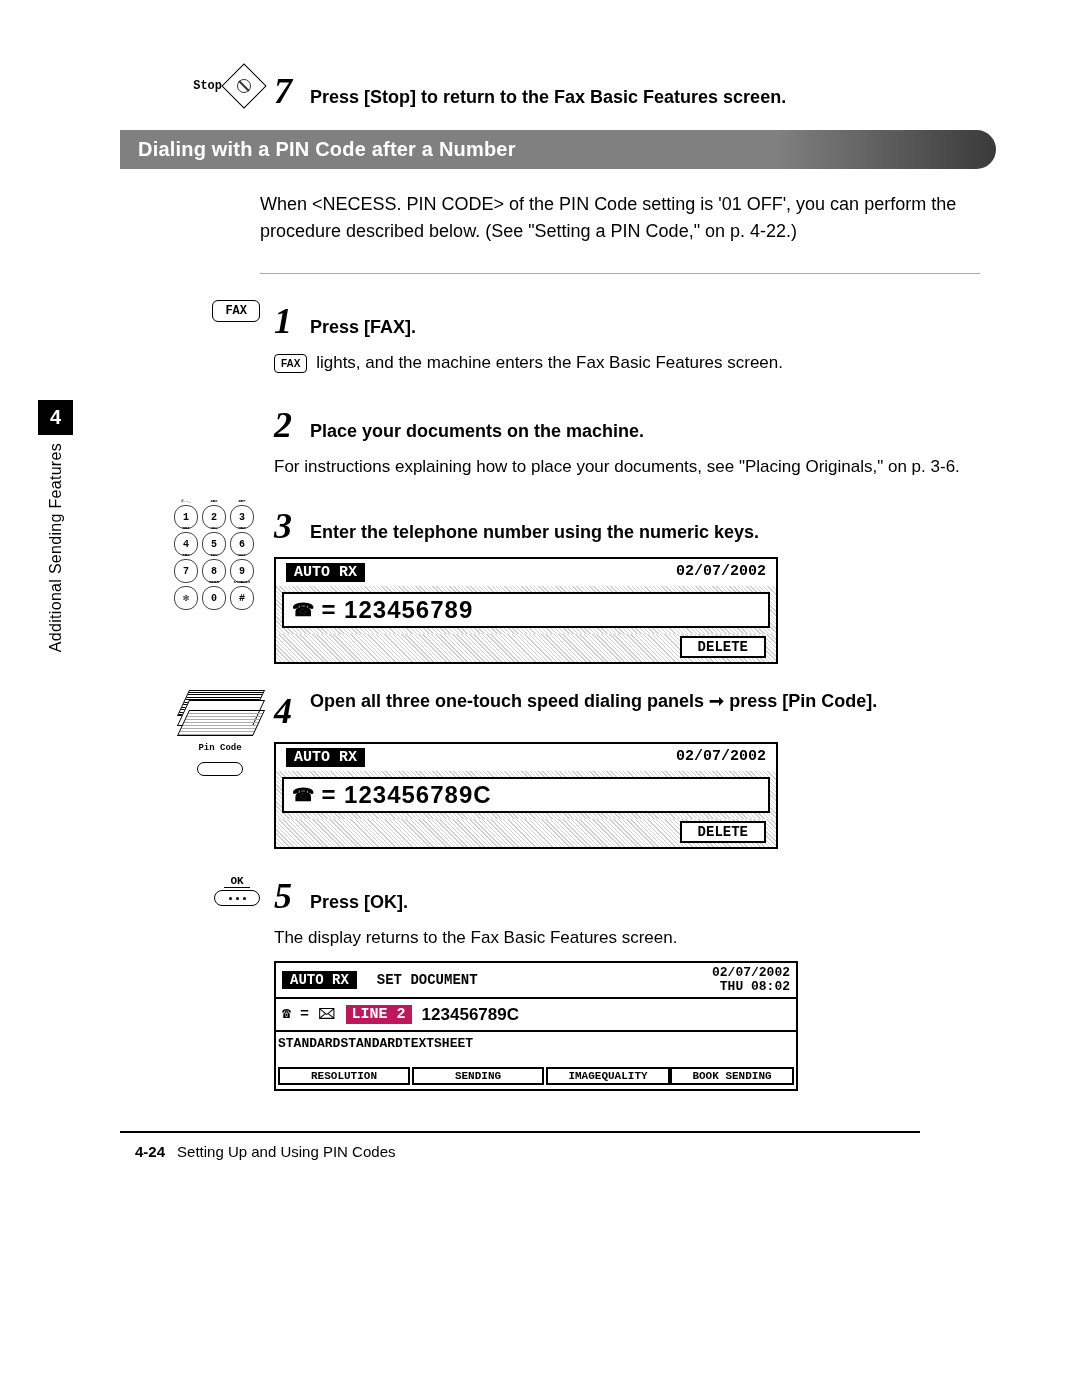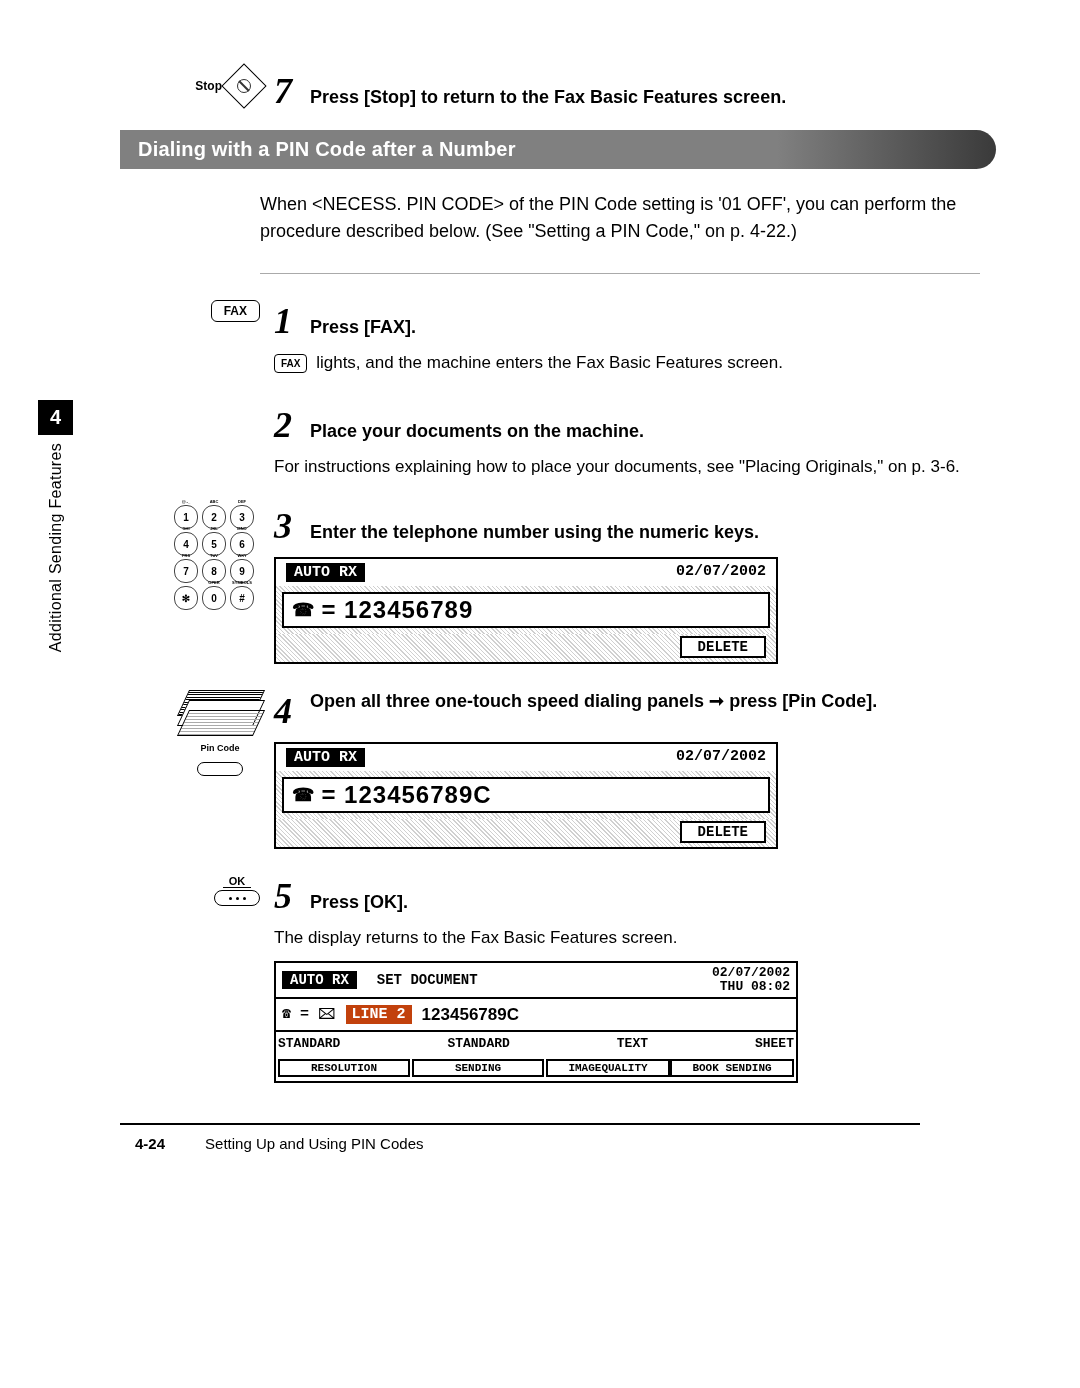--- a/index.html
+++ b/index.html
@@ -16,21 +16,21 @@
   .page {
     box-sizing: border-box;
     position: relative;
     width: 1080px;
     height: 1388px;
     padding: 70px 100px 40px 60px;
   }
 
   
   .step-row { display: flex; align-items: flex-start; margin-bottom: 18px; }
-  .step-icon-col { width: 200px; flex-shrink: 0; display: flex; justify-content: flex-end; padding-right: 14px; }
+  .step-icon-col { width: 200px; flex-shrink: 0; display: flex; justify-content: flex-end; padding-right: 14px; font-family: Liberation Mono, monospace; }
   .step-body { flex: 1; }
 
   
   .stop-key {
     display: flex;
     align-items: center;
     gap: 6px;
   }
   .stop-label { font-size: 12px; font-weight: bold; }
   .diamond {
@@ -158,22 +158,22 @@
   }
   .lcd-bottom { display: flex; justify-content: flex-end; padding: 2px 6px 4px; }
   .lcd-btn { border: 2px solid #000; font-size: 14px; padding: 1px 16px; background:#fff; margin-right: 4px; }
 
   
   .lcd2 { border: 2px solid #000; width: 520px; margin-top: 10px; font-family: "Courier New", monospace; font-weight: bold; }
   .lcd2-top { display: flex; align-items: center; padding: 3px 6px; font-size: 14px; gap: 20px; }
   .lcd2-top .status { background: #000; color: #fff; padding: 1px 8px; }
   .lcd2-top .date { margin-left: auto; font-size: 13px; text-align: right; line-height: 1.1;}
   .lcd2-row2 { border-top: 2px solid #000; border-bottom: 2px solid #000; padding: 3px 6px; display: flex; align-items: center; gap: 10px; font-size: 15px;}
-  .lcd2-row2 .linebox { background: #c2410c; color: #fff; padding: 1px 6px; }
-  .lcd2-row3 { display: flex; justify-content: space-between; padding: 4px 2px 8px; font-size: 13px; }
+  .lcd2-row2 .linebox { background: #be185d; color: #fff; padding: 1px 6px; }
+  .lcd2-row3 { display: flex; justify-content: flex-start; padding: 4px 2px 16px; font-size: 13px; }
   .lcd2-row4 { display: flex; justify-content: space-between; padding: 0 2px 4px; gap: 2px;}
   .lcd2-cell { border: 2px solid #000; font-size: 11px; padding: 1px 2px; flex: 1; text-align: center; white-space: nowrap;}
   .lcd2-cell-group { display: flex; flex: 2; gap: 0;}
   .lcd2-cell-group .lcd2-cell{ border-left-width: 2px;}
 
   
   .side-tab {
     position: absolute;
     left: 38px;
     top: 400px;
@@ -187,21 +187,21 @@
   .side-label {
     writing-mode: vertical-rl;
     transform: rotate(180deg);
     font-size: 16px;
     margin: 0 auto;
     letter-spacing: 0.3px;
   }
 
   
   .footer-rule { border: none; border-top: 2.5px solid #000; margin: 40px 60px 10px; }
-  .footer { display: flex; gap: 40px; font-size: 15px; margin: 0 75px; }
+  .footer { display: flex; gap: 12px; font-size: 15px; margin: 0 75px; }
   .footer .pn { font-weight: bold; }
 
   .arrow { font-family: Arial, sans-serif; }
 </style>
 </head>
 <body>
 
 <div class="page">
 
   <div class="step-row">

